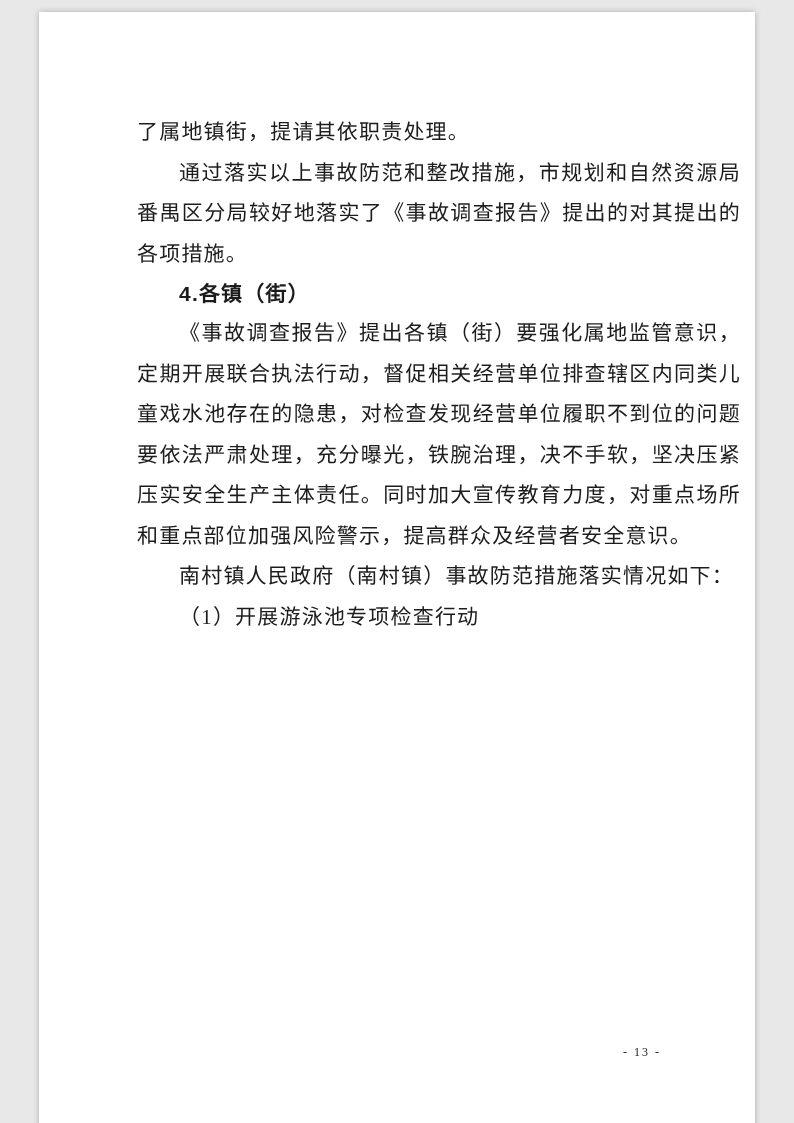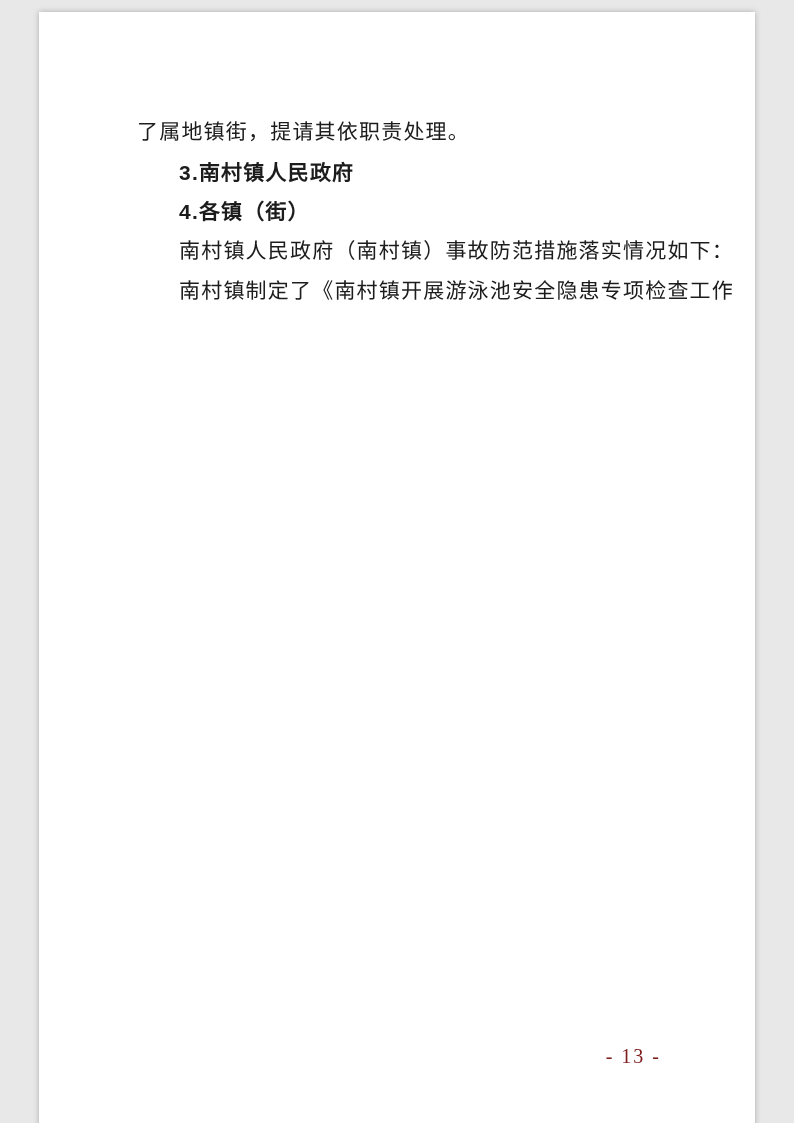--- a/index.html
+++ b/index.html
@@ -43,32 +43,33 @@
     text-indent: 2em;
     font-weight: bold;
     font-family: "Liberation Sans", "DejaVu Sans", sans-serif;
     letter-spacing: 1.2px;
     text-align: left;
   }
   .page-number {
     position: absolute;
     top: 1033px;
     right: 94px;
-    color: #7f1d1d;
-    font-size: 20px;
+    color: #0f172a;
+    font-size: 12px;
     letter-spacing: 2px;
     font-family: "Liberation Serif", "DejaVu Serif", serif;
   }
 </style>
 </head>
 <body>
 
 <div class="page">
   <div class="content">
     <p class="no-indent">了属地镇街，提请其依职责处理。</p>
-    <h3 class="doc-heading">3.南村镇人民政府</h3>
+    <p>通过落实以上事故防范和整改措施，市规划和自然资源局番禺区分局较好地落实了《事故调查报告》提出的对其提出的各项措施。</p>
     <h3 class="doc-heading">4.各镇（街）</h3>
+    <p>《事故调查报告》提出各镇（街）要强化属地监管意识，定期开展联合执法行动，督促相关经营单位排查辖区内同类儿童戏水池存在的隐患，对检查发现经营单位履职不到位的问题要依法严肃处理，充分曝光，铁腕治理，决不手软，坚决压紧压实安全生产主体责任。同时加大宣传教育力度，对重点场所和重点部位加强风险警示，提高群众及经营者安全意识。</p>
     <p>南村镇人民政府（南村镇）事故防范措施落实情况如下：</p>
-    <p>南村镇制定了《南村镇开展游泳池安全隐患专项检查工作</p>
+    <p>（1）开展游泳池专项检查行动</p>
   </div>
 
   <div class="page-number">- 13 -</div>
 </div>
 
 </body></html>

